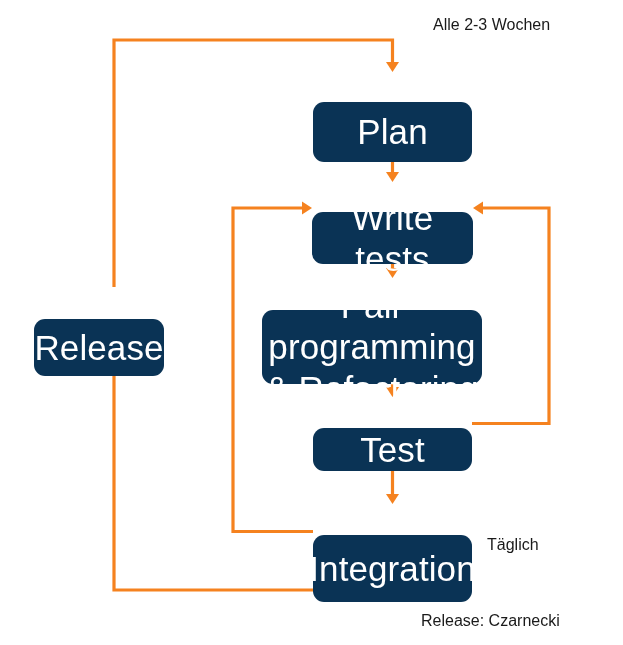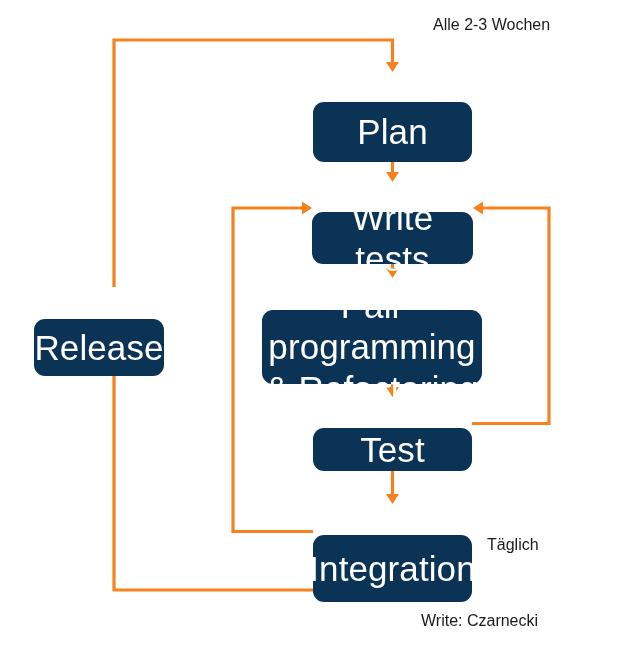--- a/index.html
+++ b/index.html
@@ -118,15 +118,15 @@
   </div>
 
   <div class="node" style="left:34px; top:287px; width:130px; height:57px;">
     <span class="node-label">Release</span>
   </div>
 
   <div class="anno" style="left:433px; top:16px;">Alle 2-3 Wochen</div>
 
   <div class="anno" style="left:487px; top:524px;margin-top:12px;">Täglich</div>
 
-  <div class="anno" style="left:421px; top:612px;">Write: Czarnecki</div>
+  <div class="anno" style="left:421px; top:612px;">Release: Czarnecki</div>
 
 </div>
 
 </body></html>

